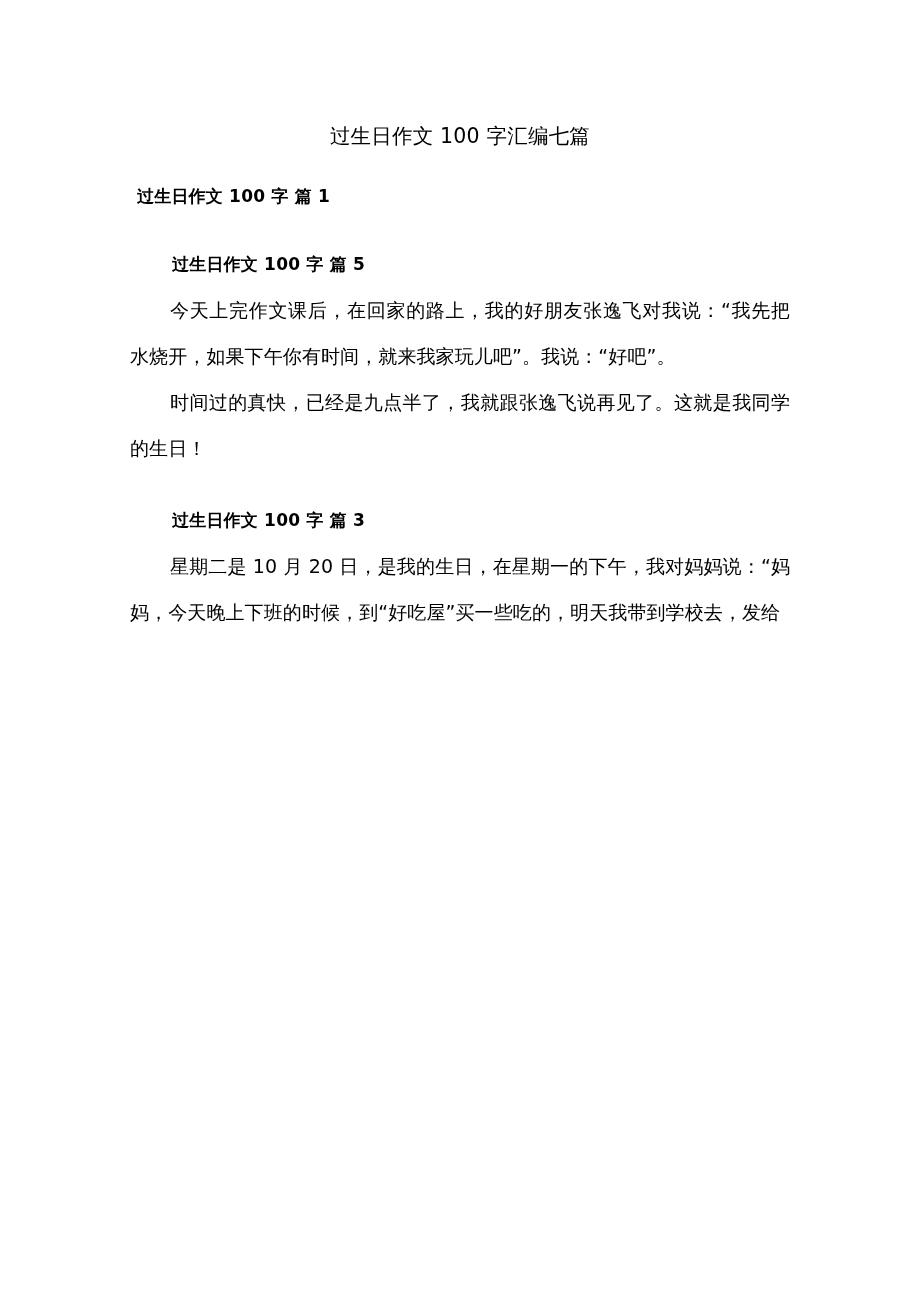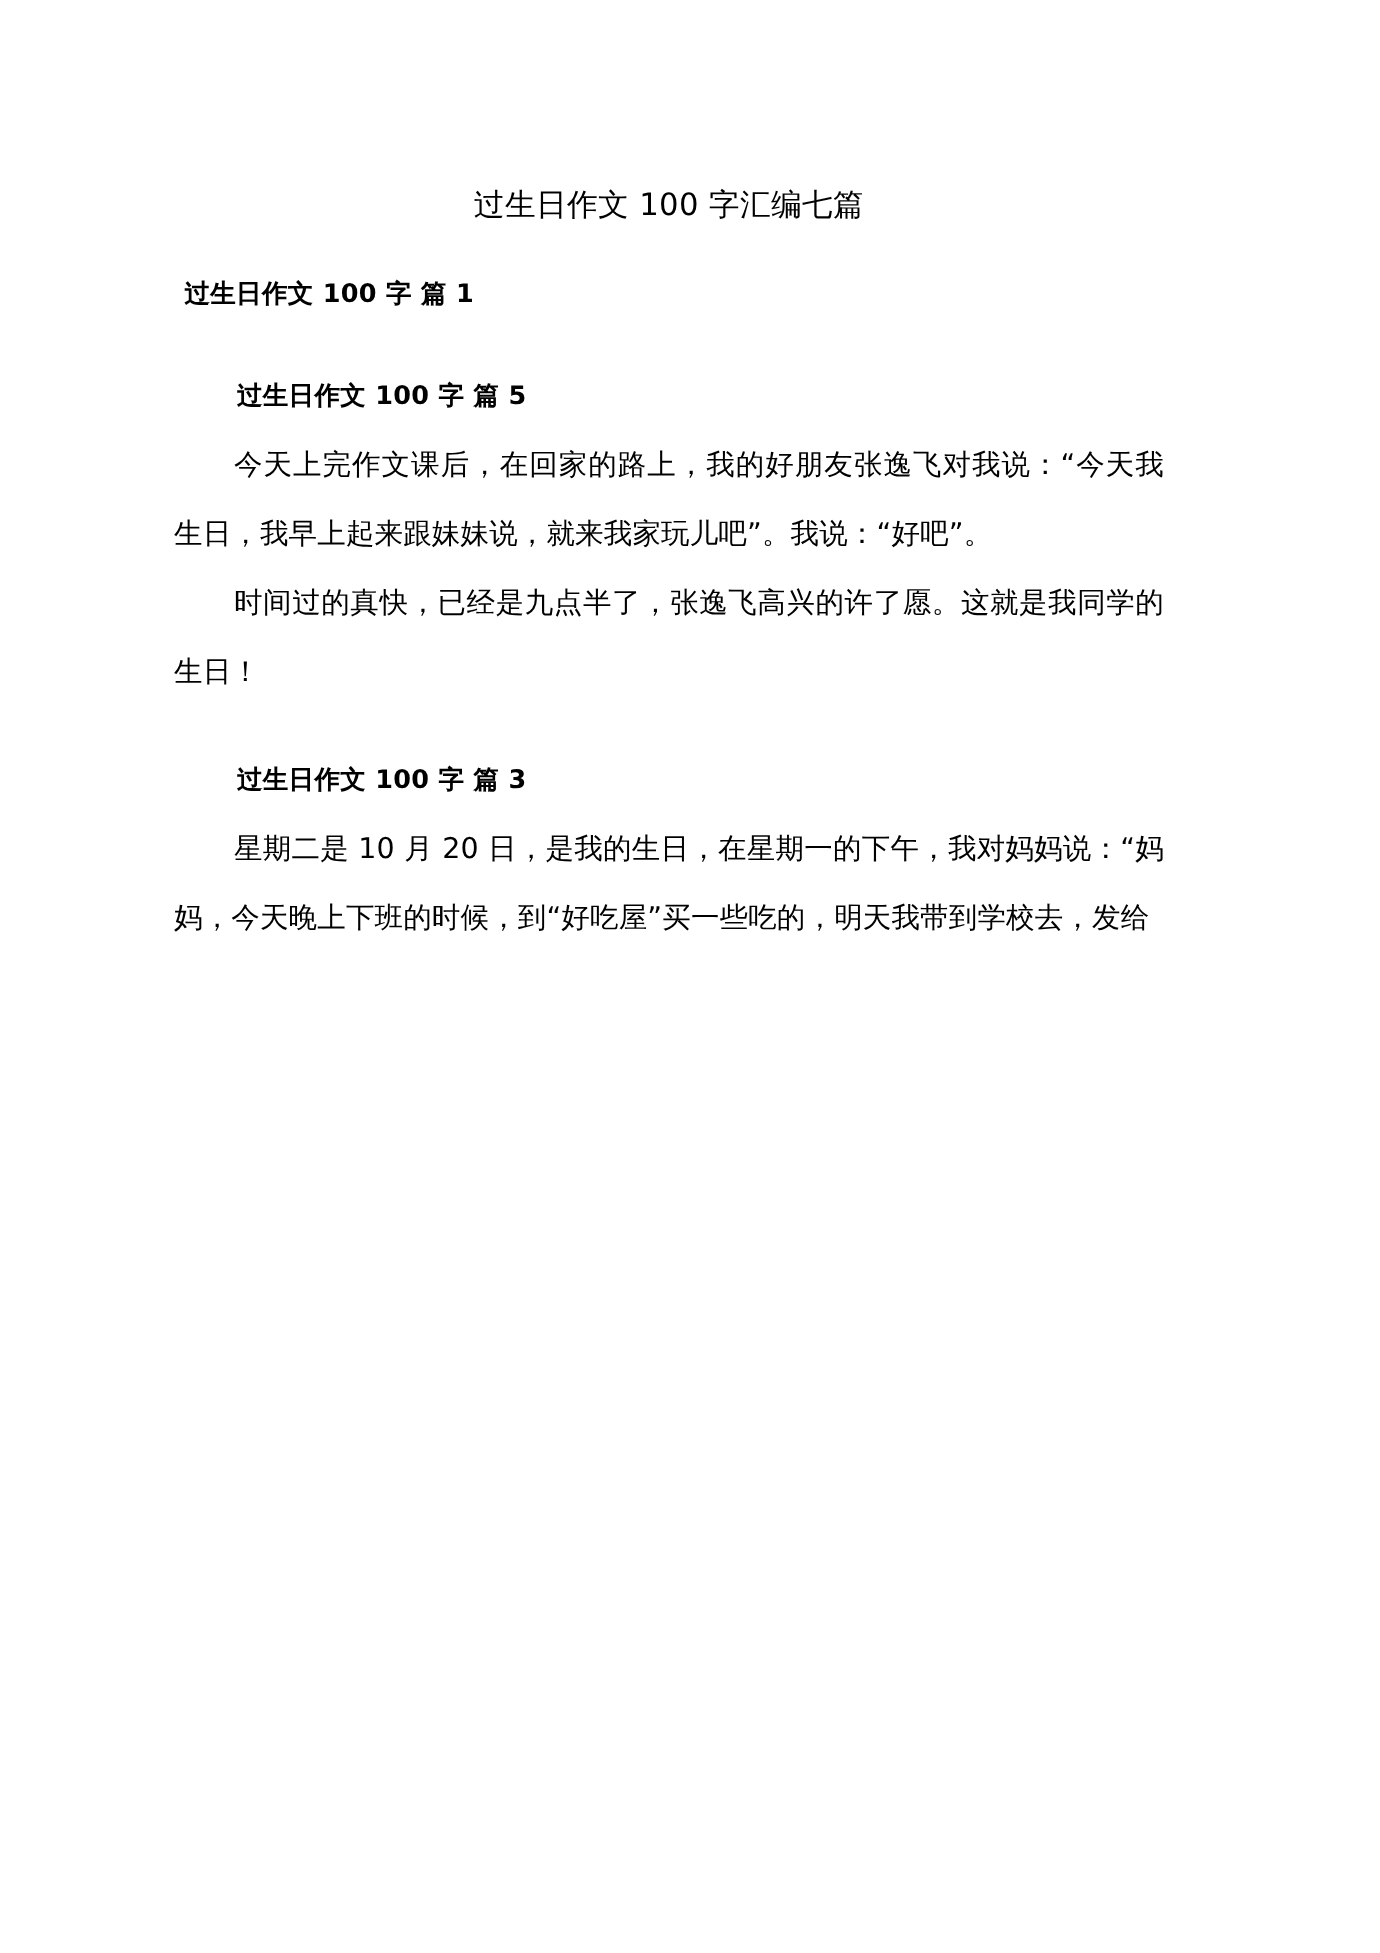--- a/index.html
+++ b/index.html
@@ -19,21 +19,21 @@
   .page {
     position: relative;
     width: 920px;
     height: 1302px;
     box-sizing: border-box;
     padding: 0;
   }
 
   .content {
     position: absolute;
-    left: 116px;
+    left: 130px;
     top: 0;
     width: 660px;
   }
 
   .doc-title {
     font-size: 20.5px;
     line-height: 46px;
     text-align: center;
     margin: 0;
     padding-top: 113px;
@@ -84,24 +84,24 @@
 
     <div class="gap-sm"></div>
 
     <h2 class="section-heading indent-0">过生日作文 100 字  篇 1</h2>
 
 
     <div class="gap-md"></div>
 
     <h2 class="section-heading indent-1">过生日作文 100 字  篇 5</h2>
 
-    <p class="para">今天上完作文课后，在回家的路上，我的好朋友张逸飞对我说：“今天我生日，我早上起来跟妹妹说，就来我家玩儿吧”。我说：“好吧”。</p>
+    <p class="para">今天上完作文课后，在回家的路上，我的好朋友张逸飞对我说：“我先把水烧开，如果下午你有时间，就来我家玩儿吧”。我说：“好吧”。</p>
 
 
-    <p class="para">时间过的真快，已经是九点半了，张逸飞高兴的许了愿。这就是我同学的生日！</p>
+    <p class="para">时间过的真快，已经是九点半了，我就跟张逸飞说再见了。这就是我同学的生日！</p>
 
     <div class="gap-lg"></div>
 
     <h2 class="section-heading indent-1">过生日作文 100 字  篇 3</h2>
 
     <p class="para">星期二是 10 月 20 日，是我的生日，在星期一的下午，我对妈妈说：“妈妈，今天晚上下班的时候，到“好吃屋”买一些吃的，明天我带到学校去，发给</p>
 
   </div>
 </div>
 

